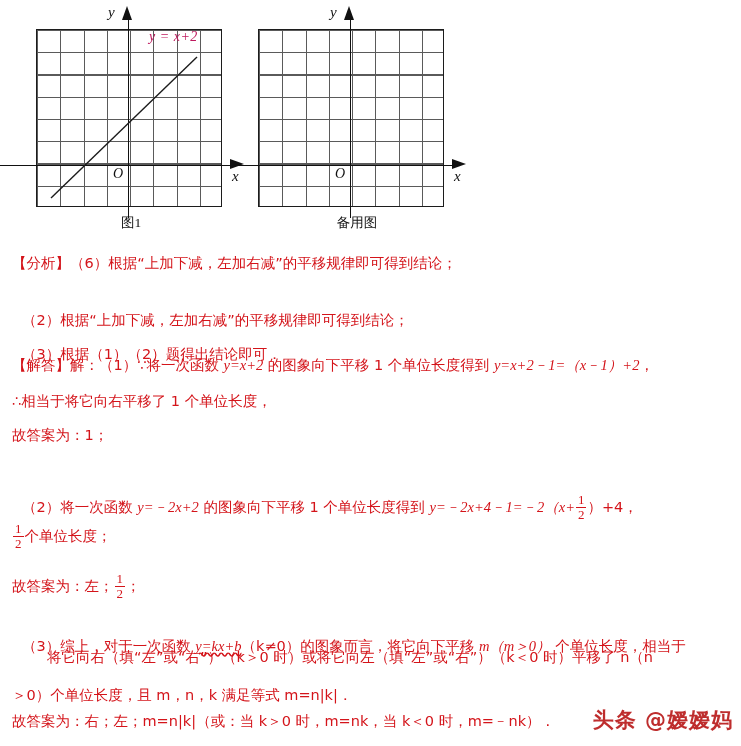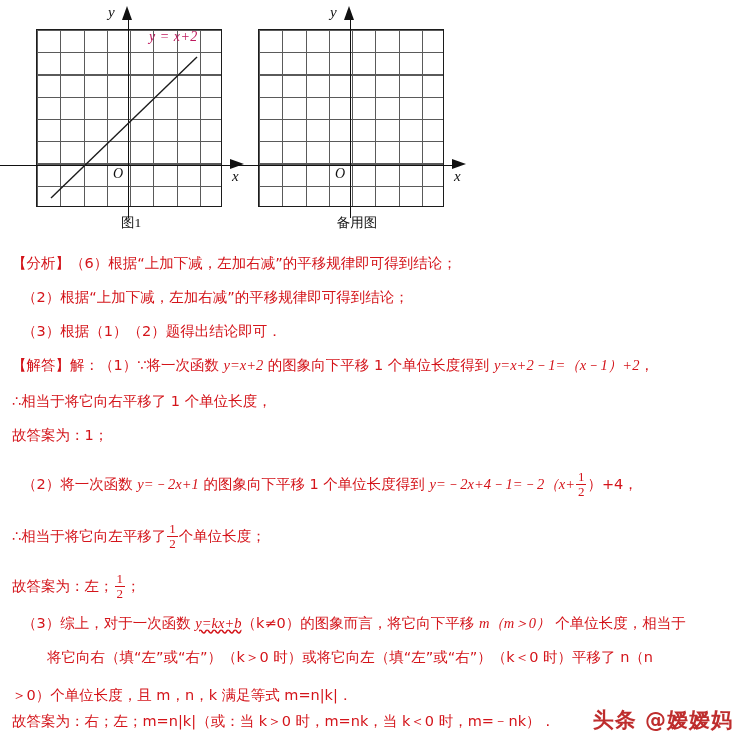--- a/index.html
+++ b/index.html
@@ -144,21 +144,21 @@
     color: #d4141a;
     font-size: 14.5px;
     font-family: "DejaVu Sans", "Liberation Sans", sans-serif;
   }
   .tline {
     position: absolute;
     left: 12px;
     white-space: nowrap;
     line-height: 1;
   }
-  .tline.indent { left: 22px; }
+  .tline.indent { left: 22px; margin-top: 23px; }
   .mathit { font-style: italic; font-family: "Liberation Serif", "DejaVu Serif", serif; }
   .frac {
     display: inline-block;
     vertical-align: -0.55em;
     text-align: center;
     font-size: 13px;
     line-height: 1.05;
     margin: 0 1px;
     font-family: "Liberation Serif", "DejaVu Serif", serif;
   }
@@ -226,23 +226,23 @@
   <div class="tline indent" style="top:44px;"><span>（2）根据“上加下减，左加右减”的平移规律即可得到结论；</span></div>
 
   <div class="tline indent" style="top:78px;"><span>（3）根据（1）（2）题得出结论即可．</span></div>
 
   <div class="tline" style="top:112px;text-align:right;"><span>【解答】解：（1）∵将一次函数 </span><span class="mathit">y=x+2</span><span> 的图象向下平移 1 个单位长度得到 </span><span class="mathit">y=x+2﹣1=（x﹣1）+2</span><span>，</span></div>
 
   <div class="tline" style="top:148px;"><span>∴相当于将它向右平移了 1 个单位长度，</span></div>
 
   <div class="tline" style="top:182px;"><span>故答案为：1；</span></div>
 
-  <div class="tline indent" style="top:224px;"><span>（2）将一次函数 </span><span class="mathit">y=﹣2x+1</span><span> 的图象向下平移 1 个单位长度得到 </span><span class="mathit">y=﹣2x+4﹣1=﹣2（x+</span><span class="frac"><span class="num">1</span><span class="den">2</span></span><span>）+4，</span></div>
-
-  <div class="tline" style="top:276px;"><span>∴相当于将它向左平移了</span><span class="frac"><span class="num">1</span><span class="den">2</span></span><span>个单位长度；</span></div>
+  <div class="tline indent" style="top:224px;"><span>（2）将一次函数 </span><span class="mathit">y=﹣2x+2</span><span> 的图象向下平移 1 个单位长度得到 </span><span class="mathit">y=﹣2x+4﹣1=﹣2（x+</span><span class="frac"><span class="num">1</span><span class="den">2</span></span><span>）+4，</span></div>
+
+  <div class="tline" style="top:276px;"><span class="frac"><span class="num">1</span><span class="den">2</span></span><span>个单位长度；</span></div>
 
   <div class="tline" style="top:326px;"><span>故答案为：左；</span><span class="frac"><span class="num">1</span><span class="den">2</span></span><span>；</span></div>
 
   <div class="tline indent" style="top:370px;"><span>（3）综上，对于一次函数 </span><span class="mathit sq">y=kx+b</span><span>（k≠0）的图象而言，将它向下平移 </span><span class="mathit">m（m＞0）</span><span> 个单位长度，相当于</span></div>
 
   <div class="tline" style="top:404px;margin-left:35px;"><span>将它向右（填“左”或“右”）（k＞0 时）或将它向左（填“左”或“右”）（k＜0 时）平移了 n（n</span></div>
 
   <div class="tline" style="top:442px;text-align:center;"><span>＞0）个单位长度，且 m，n，k 满足等式 m=n|k|．</span></div>
 
   <div class="tline" style="top:468px;"><span>故答案为：右；左；m=n|k|（或：当 k＞0 时，m=nk，当 k＜0 时，m=﹣nk）．</span></div>

